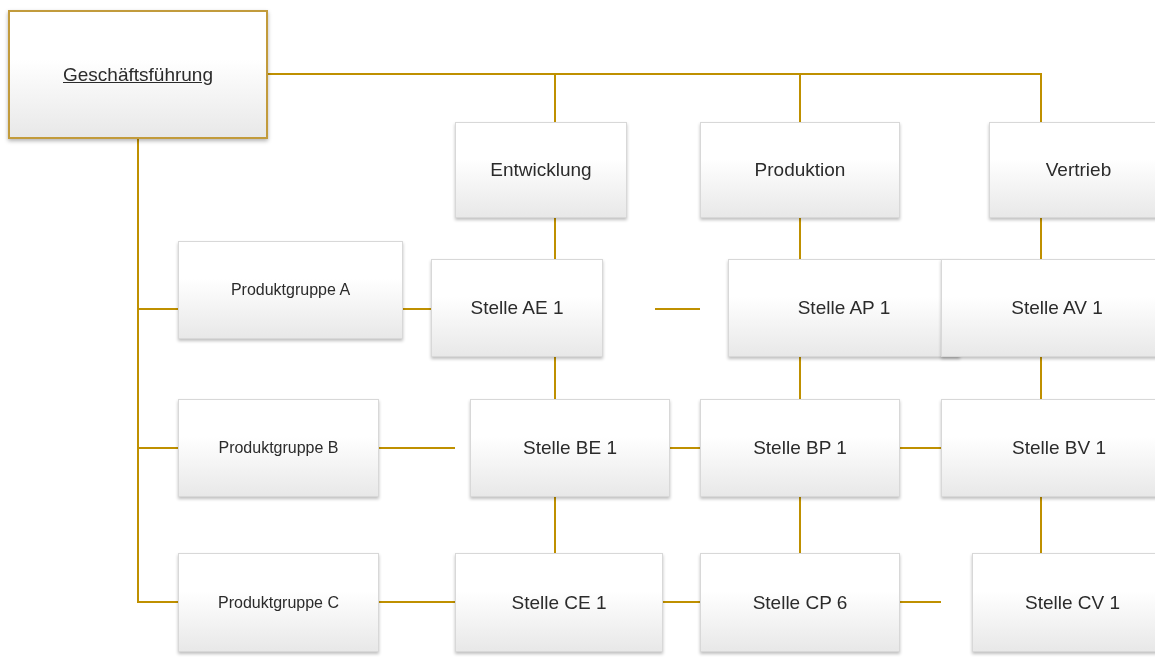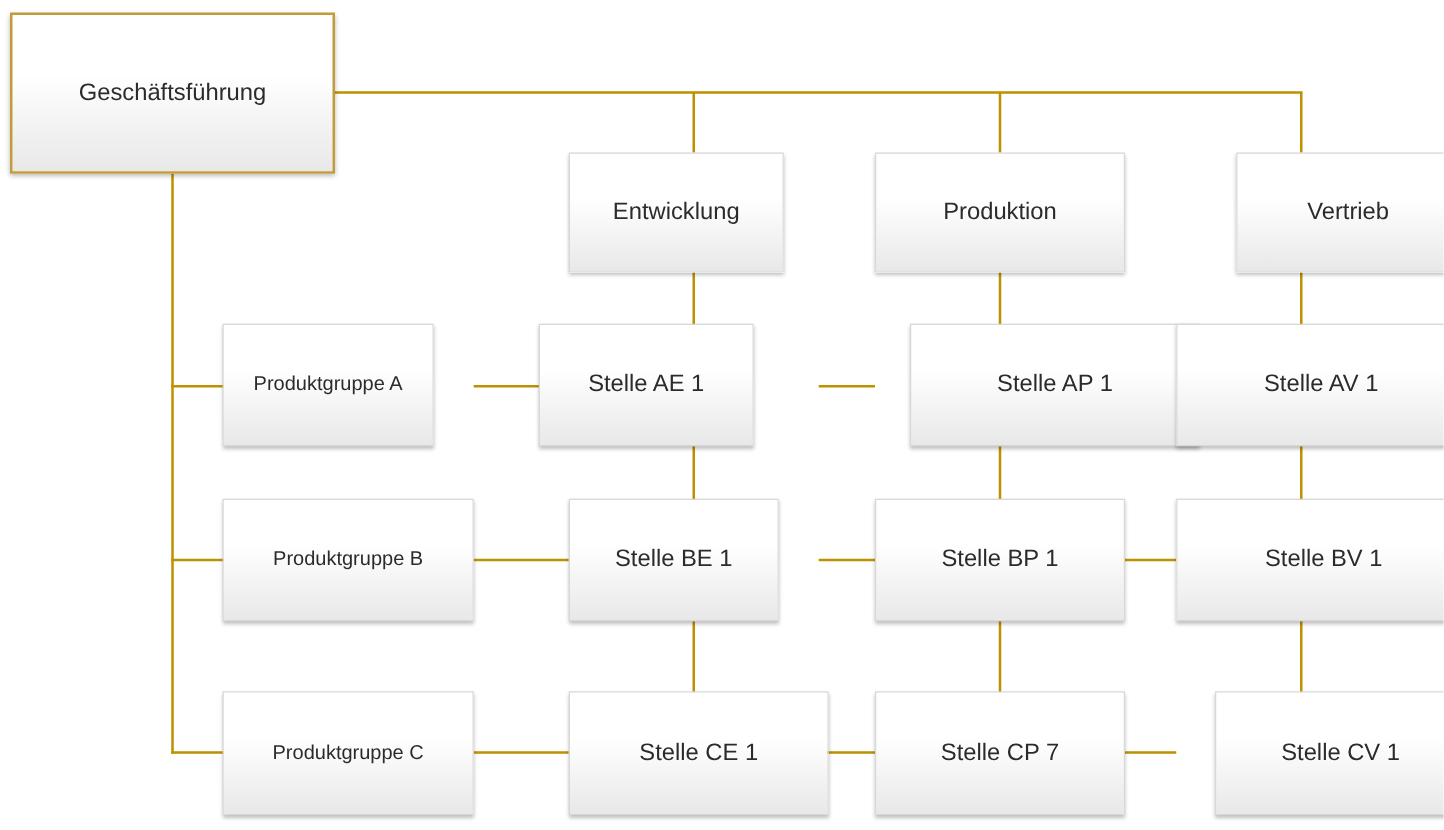--- a/index.html
+++ b/index.html
@@ -31,20 +31,21 @@
     box-shadow:0 2px 3px rgba(0,0,0,0.25);
     box-sizing:border-box;
     font-size:19px;
     text-align:center;
     white-space:nowrap;
   }
   .node.root{
     border:2px solid var(--root-border);
     box-shadow:0 2px 4px rgba(0,0,0,0.3);
     font-size:19px;
+    text-decoration:underline;
   }
   .node.pg{font-size:16px;}
 </style>
 </head>
 <body>
 
 <div class="stage">
 
   <div class="line h" style="left:268px;top:73px;width:774px"></div>
   <div class="line v" style="left:554px;top:74px;height:48px"></div>
@@ -83,53 +84,53 @@
   <div class="node" style="left:455px;top:122px;width:172px;height:96px">
     <span>Entwicklung</span>
   </div>
   <div class="node" style="left:700px;top:122px;width:200px;height:96px">
     <span>Produktion</span>
   </div>
   <div class="node" style="left:989px;top:122px;width:179px;height:96px">
     <span>Vertrieb</span>
   </div>
 
-  <div class="node pg" style="left:178px;top:259px;width:169px;height:98px">
+  <div class="node pg" style="left:178px;top:241px;width:225px;height:98px">
     <span>Produktgruppe A</span>
   </div>
   <div class="node pg" style="left:178px;top:399px;width:201px;height:98px">
     <span>Produktgruppe B</span>
   </div>
   <div class="node pg" style="left:178px;top:553px;width:201px;height:99px">
     <span>Produktgruppe C</span>
   </div>
 
   <div class="node" style="left:431px;top:259px;width:172px;height:98px">
     <span>Stelle AE 1</span>
   </div>
   <div class="node" style="left:728px;top:259px;width:232px;height:98px">
     <span>Stelle AP 1</span>
   </div>
   <div class="node" style="left:941px;top:259px;width:232px;height:98px">
     <span>Stelle AV 1</span>
   </div>
 
-  <div class="node" style="left:455px;top:399px;width:168px;height:98px">
+  <div class="node" style="left:470px;top:399px;width:200px;height:98px">
     <span>Stelle BE 1</span>
   </div>
   <div class="node" style="left:700px;top:399px;width:200px;height:98px">
     <span>Stelle BP 1</span>
   </div>
   <div class="node" style="left:941px;top:399px;width:236px;height:98px">
     <span>Stelle BV 1</span>
   </div>
 
   <div class="node" style="left:455px;top:553px;width:208px;height:99px">
     <span>Stelle CE 1</span>
   </div>
   <div class="node" style="left:700px;top:553px;width:200px;height:99px">
-    <span>Stelle CP 7</span>
+    <span>Stelle CP 6</span>
   </div>
   <div class="node" style="left:972px;top:553px;width:201px;height:99px">
     <span>Stelle CV 1</span>
   </div>
 
 </div>
 
 </body></html>

